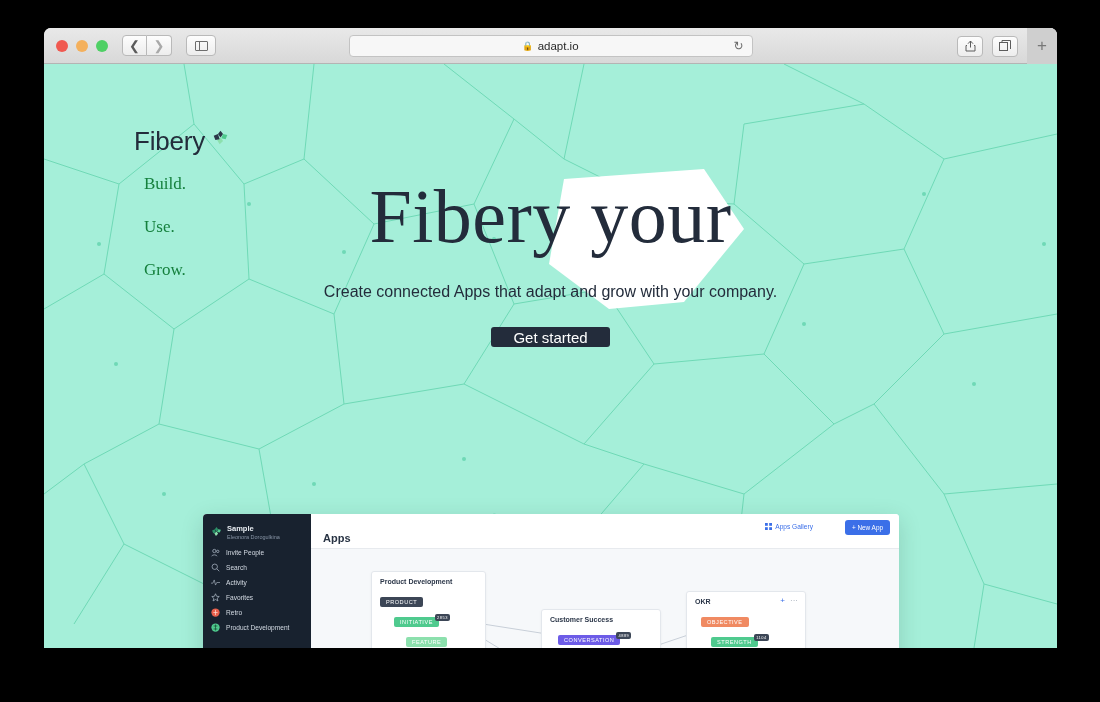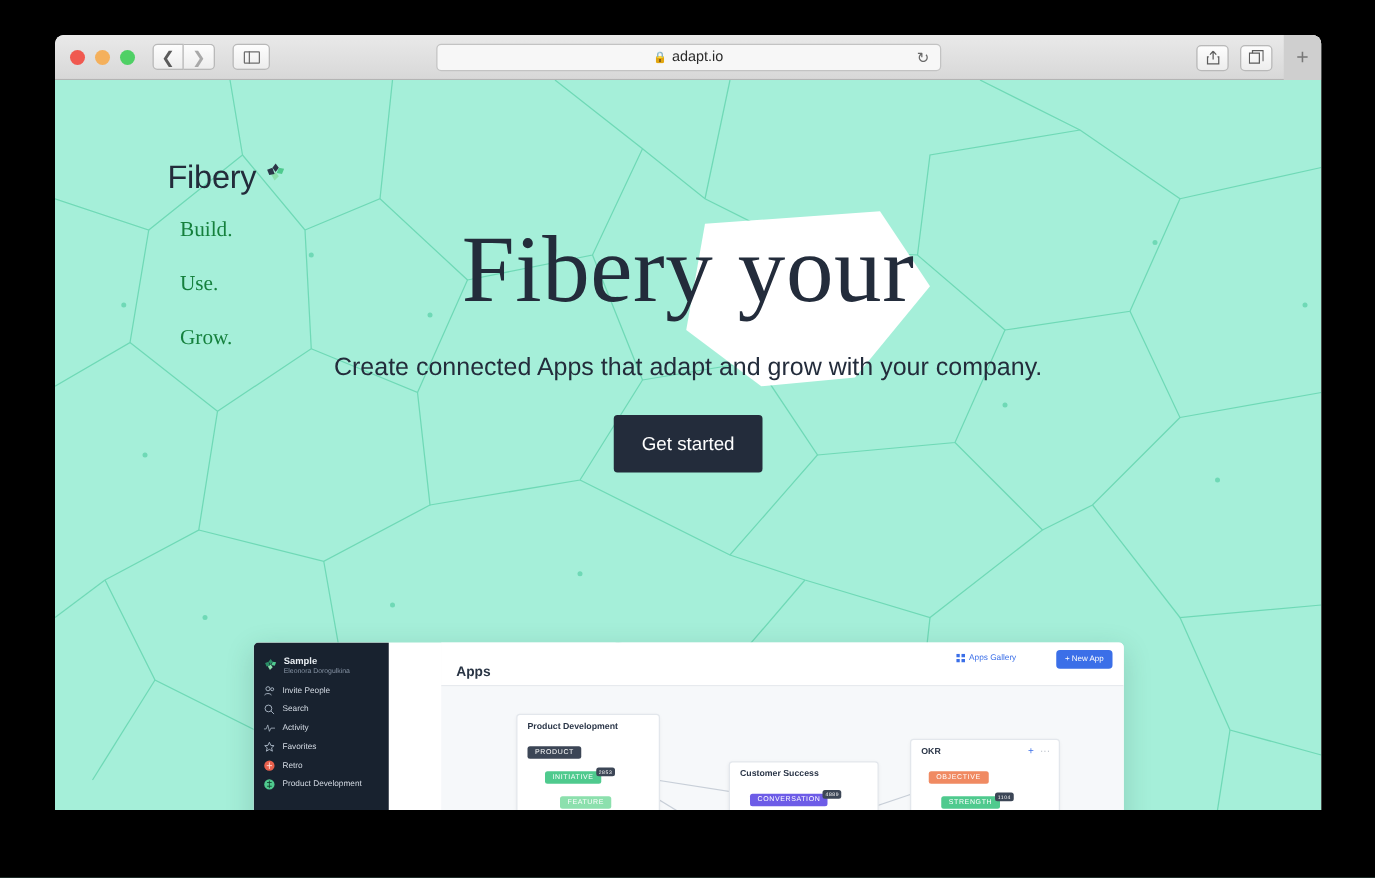--- a/index.html
+++ b/index.html
@@ -100,46 +100,46 @@
     font-family: "Liberation Serif", serif;
     font-size: 17px; color: #15803d; margin-bottom: 23px;
   }
 
   .hero { position: absolute; left: 0; right: 0; top: 112px; text-align: center; }
   .headline {
     font-family: "Liberation Serif", serif;
     font-size: 76px; line-height: 1.07; color: #232c3b;
     font-weight: 400; letter-spacing: .5px;
   }
-  .sub { margin-top: 26px; font-size: 20px; color: #232c3b; }
+  .sub { margin-top: 26px; font-size: 16px; color: #232c3b; }
 
   .form { margin-top: 26px; display: flex; justify-content: center; gap: 17px; }
   .email {
     width: 213px; height: 38px;
     background: #ffffff; border: none; border-bottom: 2px solid #232c3b;
     padding: 0 11px; font-size: 14.5px; color: #232c3b;
     font-family: "Liberation Sans", sans-serif;
   }
   .email::placeholder { color: #b0b0b0; }
   .cta {
-    height: 46px; padding: 0 22px;
+    height: 20px; padding: 0 22px;
     background: #232c3b; color: #ffffff;
     border: none; border-radius: 3px;
     font-size: 15px; cursor: pointer;
     font-family: "Liberation Sans", sans-serif;
   }
 
   
   .appshot {
     position: absolute; left: 159px; top: 450px;
     width: 696px; height: 180px;
     background: #ffffff;
     border-radius: 4px 4px 0 0;
     box-shadow: 0 6px 22px rgba(30,60,50,.18);
-    display: flex; overflow: hidden; gap: 42px;
+    display: flex; overflow: hidden;
   }
   .app-sidebar { width: 108px; background: #18222f; padding: 8px 0 0 0; flex: none; }
   .ws-row { display: flex; gap: 5px; padding: 2px 8px 5px 8px; }
   .ws-icon { width: 11px; height: 11px; flex: none; margin-top: 2px; }
   .ws-name { font-size: 7.5px; color: #e8edf2; font-weight: bold; }
   .ws-user { font-size: 5.5px; color: #8794a5; margin-top: 1px; }
   .side-item { display: flex; align-items: center; gap: 6px; padding: 3px 8px; }
   .side-item .ic { width: 9px; height: 9px; flex: none; display:flex; align-items:center; justify-content:center; }
   .side-item .lb { font-size: 6.6px; color: #d3dae3; white-space: nowrap; }
 

